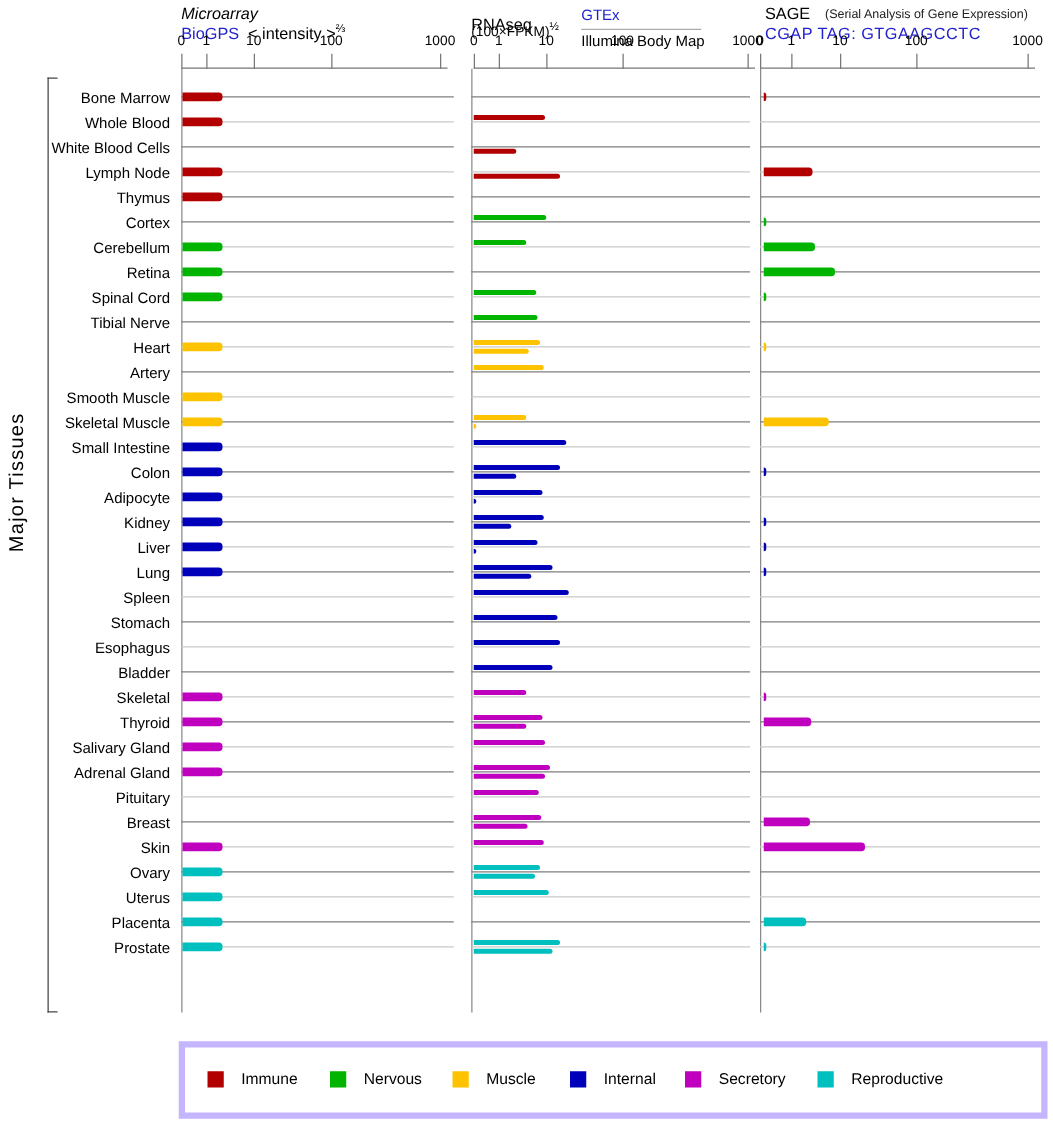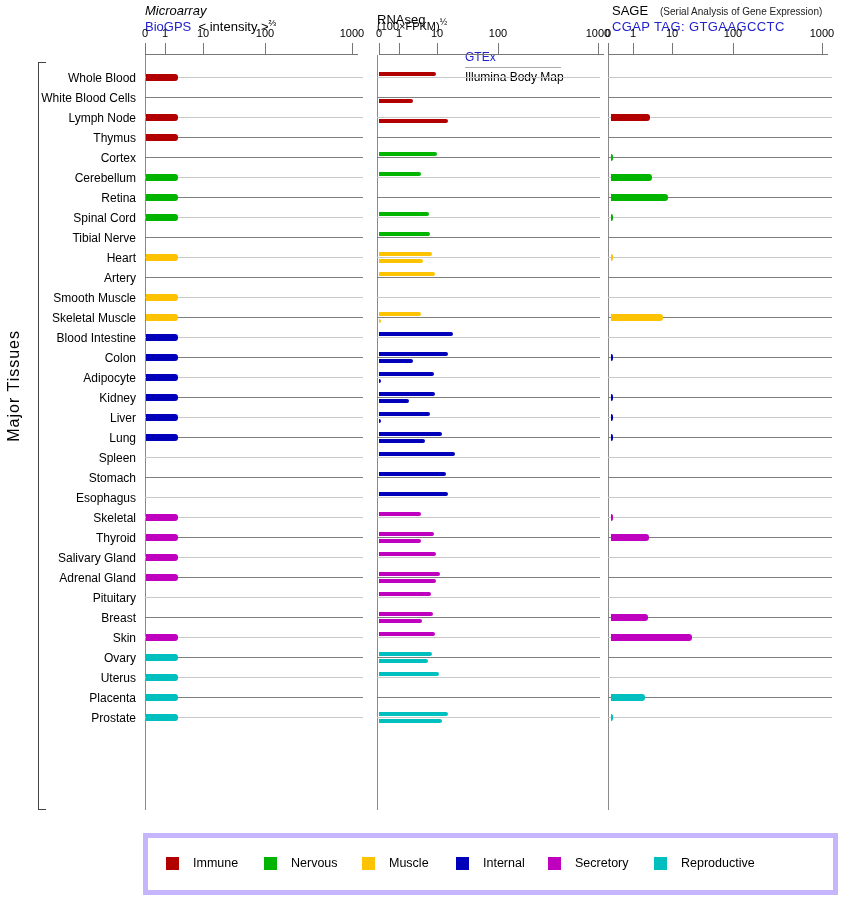--- a/index.html
+++ b/index.html
@@ -42,21 +42,21 @@
 
   <div class="abs ptitle" style="left:145px;top:3px;font-style:italic;">Microarray</div>
   <div class="abs psub" style="left:145px;top:19px;font-size:13px;">
     <span class="link">BioGPS</span><span>&nbsp; <span>&lt; intensity &gt;</span><span class="sup">⅔</span></span>
   </div>
 
   <div class="abs ptitle" style="left:377px;top:12px;">RNAseq</div>
   <div class="abs psub" style="left:377px;top:20px;font-size:11px;">
     <span>(100×FPKM)</span><span class="sup">½</span>
   </div>
-  <div class="abs" style="left:465px;top:3px;margin-top:44px;">
+  <div class="abs" style="left:465px;top:3px;">
     <div id="gtex-wrap"><span class="link" style="font-size:12px;">GTEx</span></div>
     <div style="font-size:12px;margin-top:2px;">Illumina Body Map</div>
   </div>
 
   <div class="abs ptitle" style="left:612px;top:3px;">SAGE</div>
   <div class="abs note" style="left:660px;top:6px;">(Serial Analysis of Gene Expression)</div>
   <div class="abs link" style="left:612px;top:19px;font-size:13px;letter-spacing:0.4px;">CGAP TAG: GTGAAGCCTC</div>
 
   <div id="axes">
       <div class="baseline" style="left: 145px; width: 213px;"></div>
@@ -97,20 +97,28 @@
       <div class="pborder" style="left: 608px;"></div>
     </div>
 
   <div id="major-tissues">Major Tissues</div>
   <div id="bracket-line"></div>
   <div class="bracket-cap" style="top:62px;"></div>
   <div class="bracket-cap" style="top:809px;"></div>
 
   <div id="rows">
       <div class="row">
+        <div class="tlabel">Bone Marrow</div>
+        <div class="rline dark" style="left: 145px; width: 218px;"></div>
+        <div class="rline dark" style="left: 377px; width: 223px;"></div>
+        <div class="rline dark" style="left: 608px; width: 224px;"></div>
+        <div class="bar bar7" style="left: 146px; width: 32.0121px; background: rgb(178, 0, 0);"></div>
+        <div class="bar bar7" style="left: 611px; width: 2px; background: rgb(178, 0, 0);"></div>
+      </div>
+      <div class="row">
         <div class="tlabel">Whole Blood</div>
         <div class="rline light" style="left: 145px; width: 218px;"></div>
         <div class="rline light" style="left: 377px; width: 223px;"></div>
         <div class="rline light" style="left: 608px; width: 224px;"></div>
         <div class="bar bar7" style="left: 146px; width: 32.0121px; background: rgb(178, 0, 0);"></div>
         <div class="bar barG" style="left: 379px; width: 57.1535px; background: rgb(178, 0, 0);"></div>
       </div>
       <div class="row">
         <div class="tlabel">White Blood Cells</div>
         <div class="rline dark" style="left: 145px; width: 218px;"></div>
@@ -203,21 +211,21 @@
         <div class="tlabel">Skeletal Muscle</div>
         <div class="rline dark" style="left: 145px; width: 218px;"></div>
         <div class="rline dark" style="left: 377px; width: 223px;"></div>
         <div class="rline dark" style="left: 608px; width: 224px;"></div>
         <div class="bar bar7" style="left: 146px; width: 32.0121px; background: rgb(254, 195, 0);"></div>
         <div class="bar barG" style="left: 379px; width: 42.0318px; background: rgb(254, 195, 0);"></div>
         <div class="bar barI" style="left: 379px; width: 2px; background: rgb(254, 195, 0);"></div>
         <div class="bar bar7" style="left: 611px; width: 52.0632px; background: rgb(254, 195, 0);"></div>
       </div>
       <div class="row">
-        <div class="tlabel">Blood Intestine</div>
+        <div class="tlabel">Small Intestine</div>
         <div class="rline light" style="left: 145px; width: 218px;"></div>
         <div class="rline light" style="left: 377px; width: 223px;"></div>
         <div class="rline light" style="left: 608px; width: 224px;"></div>
         <div class="bar bar7" style="left: 146px; width: 32.0121px; background: rgb(0, 0, 187);"></div>
         <div class="bar barG" style="left: 379px; width: 73.5716px; background: rgb(0, 0, 187);"></div>
       </div>
       <div class="row">
         <div class="tlabel">Colon</div>
         <div class="rline dark" style="left: 145px; width: 218px;"></div>
         <div class="rline dark" style="left: 377px; width: 223px;"></div>
@@ -279,20 +287,27 @@
         <div class="rline dark" style="left: 377px; width: 223px;"></div>
         <div class="rline dark" style="left: 608px; width: 224px;"></div>
         <div class="bar barG" style="left: 379px; width: 66.9138px; background: rgb(0, 0, 187);"></div>
       </div>
       <div class="row">
         <div class="tlabel">Esophagus</div>
         <div class="rline light" style="left: 145px; width: 218px;"></div>
         <div class="rline light" style="left: 377px; width: 223px;"></div>
         <div class="rline light" style="left: 608px; width: 224px;"></div>
         <div class="bar barG" style="left: 379px; width: 68.7416px; background: rgb(0, 0, 187);"></div>
+      </div>
+      <div class="row">
+        <div class="tlabel">Bladder</div>
+        <div class="rline dark" style="left: 145px; width: 218px;"></div>
+        <div class="rline dark" style="left: 377px; width: 223px;"></div>
+        <div class="rline dark" style="left: 608px; width: 224px;"></div>
+        <div class="bar barG" style="left: 379px; width: 62.8301px; background: rgb(0, 0, 187);"></div>
       </div>
       <div class="row">
         <div class="tlabel">Skeletal</div>
         <div class="rline light" style="left: 145px; width: 218px;"></div>
         <div class="rline light" style="left: 377px; width: 223px;"></div>
         <div class="rline light" style="left: 608px; width: 224px;"></div>
         <div class="bar bar7" style="left: 146px; width: 32.0121px; background: rgb(191, 0, 191);"></div>
         <div class="bar barG" style="left: 379px; width: 42.0318px; background: rgb(191, 0, 191);"></div>
         <div class="bar bar7" style="left: 611px; width: 2px; background: rgb(191, 0, 191);"></div>
       </div>

